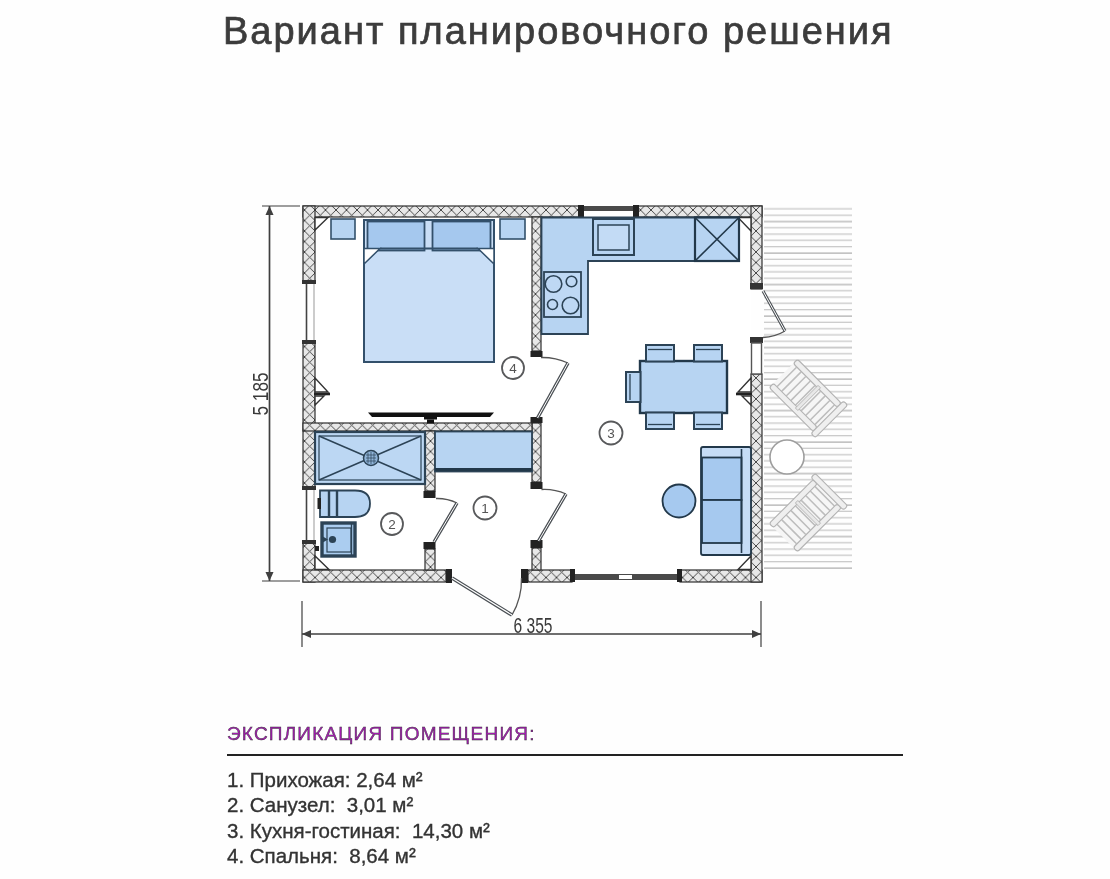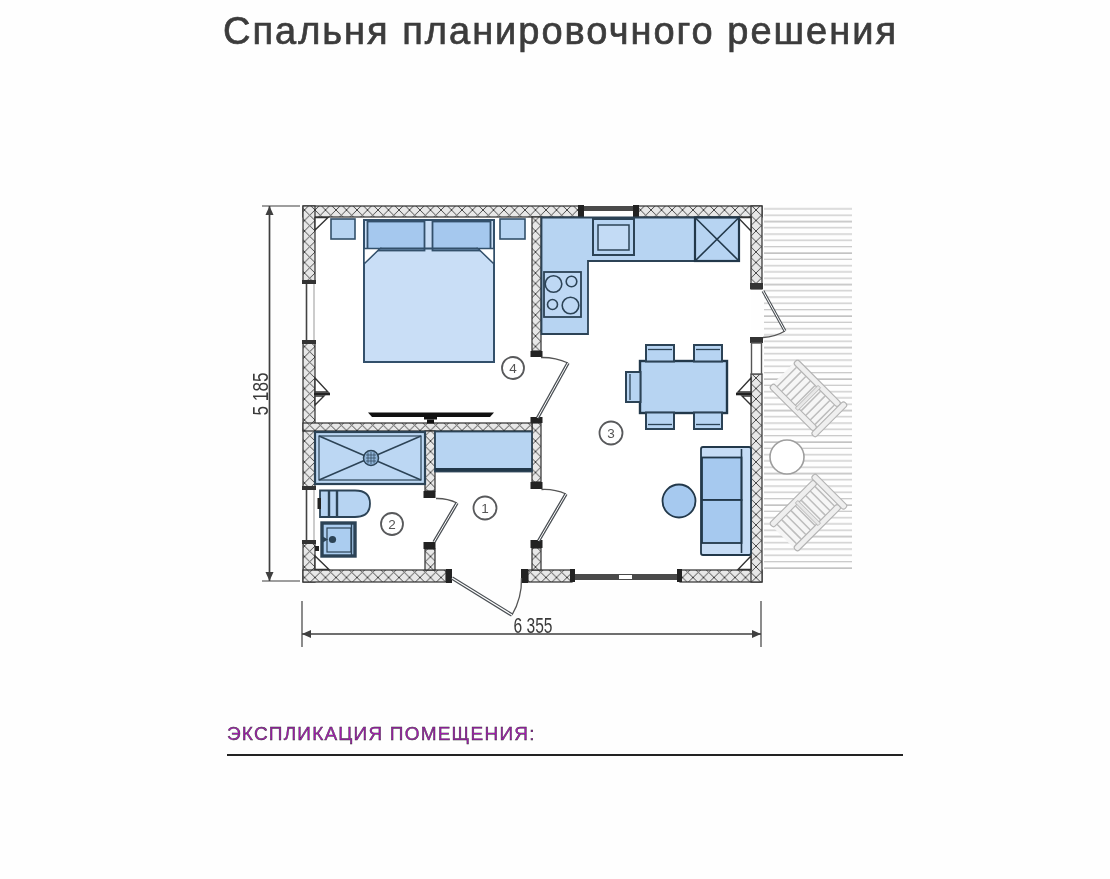--- a/index.html
+++ b/index.html
@@ -7,26 +7,27 @@
 #plansvg{position:absolute;left:0;top:0;}
 .ttl{position:absolute;left:223px;top:10px;font-size:38px;font-weight:400;color:#3c3c3c;letter-spacing:2.0px;-webkit-text-stroke:0.7px #3c3c3c;white-space:nowrap;}
 .leghead{position:absolute;left:227px;top:723px;font-size:19px;color:#a21caf;letter-spacing:1.2px;-webkit-text-stroke:0.4px #333;white-space:nowrap;}
 .legline{position:absolute;left:227px;top:754px;width:676px;height:2px;background:#222;}
 .legitems{position:absolute;left:227px;top:767px;font-size:20.5px;line-height:25.4px;color:#333;-webkit-text-stroke:0.35px #333;}
 </style>
 </head>
 <body>
 <div id="page">
 
-<div class="ttl">Спальня планировочного решения</div>
+<div class="ttl">Вариант планировочного решения</div>
 
 <div class="leghead">ЭКСПЛИКАЦИЯ ПОМЕЩЕНИЯ:</div>
 
 <div class="legline"></div>
 
+<div class="legitems">1.&nbsp;Прихожая:&nbsp;2,64&nbsp;м²<br>2.&nbsp;Санузел:&nbsp;&nbsp;3,01&nbsp;м²<br>3.&nbsp;Кухня-гостиная:&nbsp;&nbsp;14,30&nbsp;м²<br>4.&nbsp;Спальня:&nbsp;&nbsp;8,64&nbsp;м²</div>
 <svg id="plansvg" width="1110" height="879" viewBox="0 0 1110 879">
 <defs>
 <pattern id="hatch" patternUnits="userSpaceOnUse" width="10.5" height="10.5">
 <rect width="10.5" height="10.5" fill="#e8e8e8"></rect>
 <path d="M0,0 L10.5,10.5 M10.5,0 L0,10.5" stroke="#3f3f3f" stroke-width="0.95" fill="none"></path>
 </pattern>
 <pattern id="deck" patternUnits="userSpaceOnUse" width="88" height="31.5">
 <line x1="0" y1="1" x2="88" y2="1" stroke="#aeaeae" stroke-width="1.2"></line>
 <line x1="0" y1="7.3" x2="88" y2="7.3" stroke="#c6c6c6" stroke-width="1.2"></line>
 <line x1="0" y1="13.6" x2="88" y2="13.6" stroke="#c6c6c6" stroke-width="1.2"></line>

